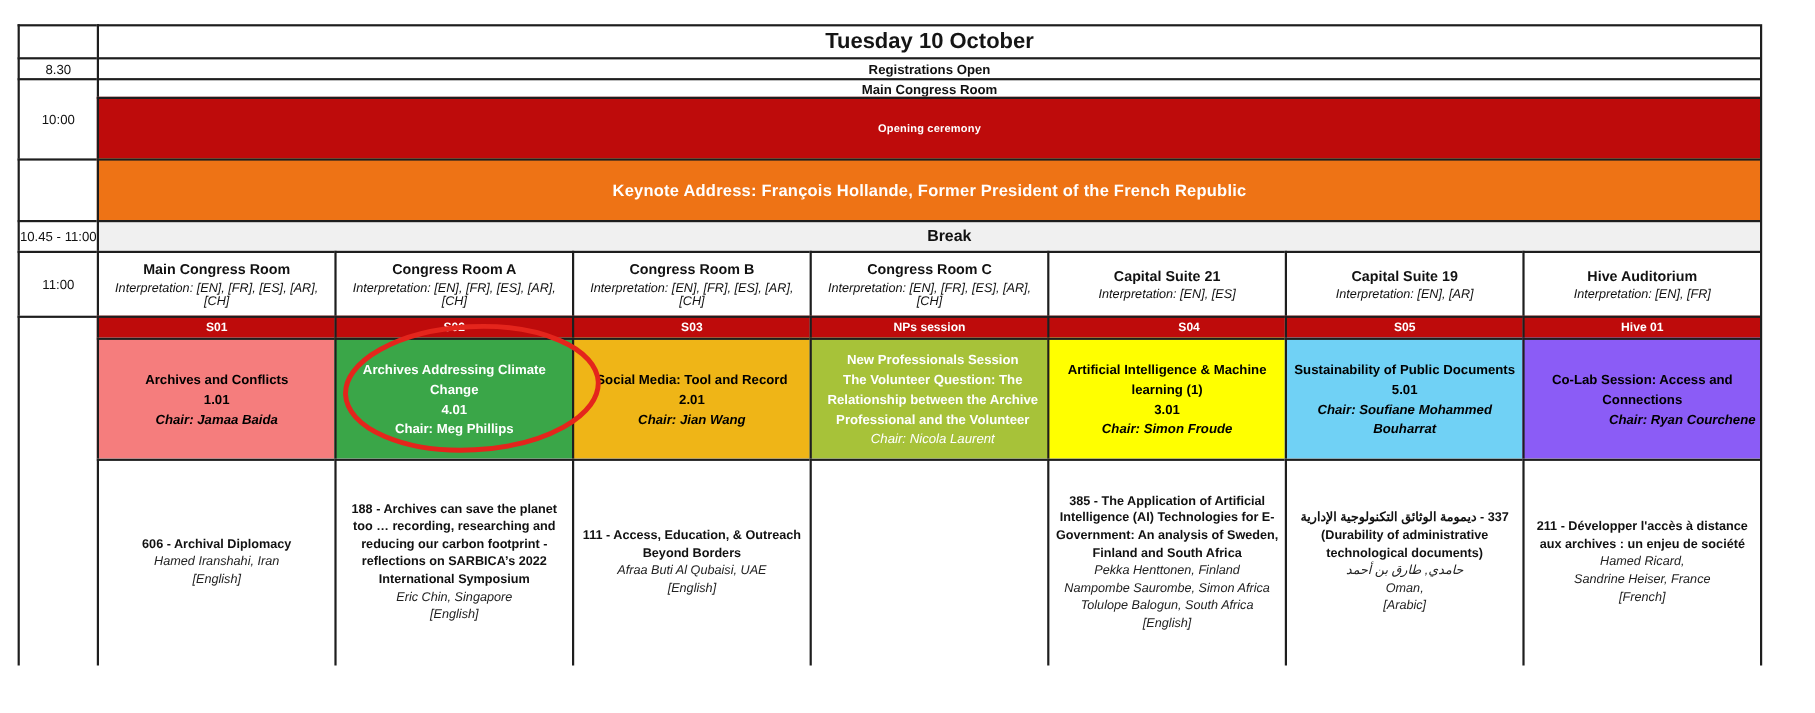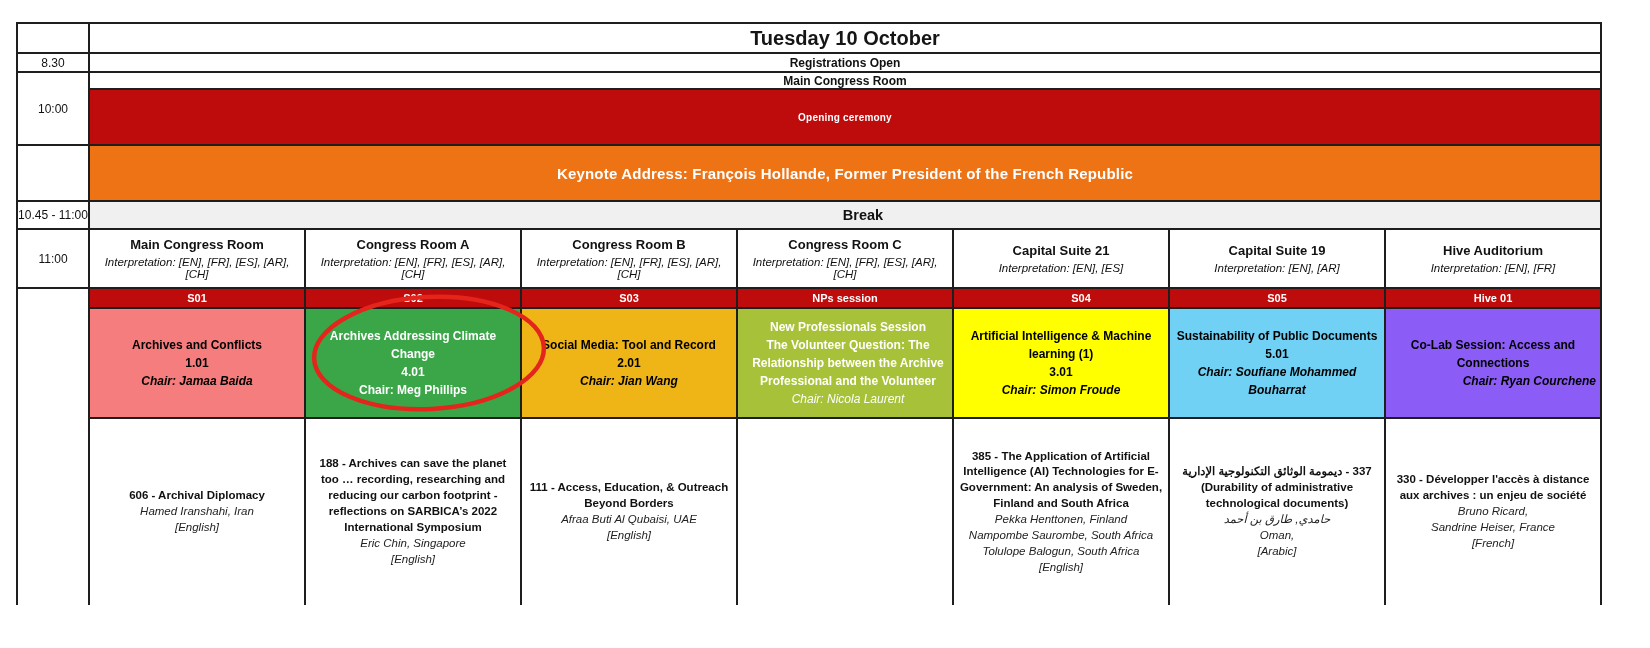--- a/index.html
+++ b/index.html
@@ -125,21 +125,21 @@
       </div>
       <div class="cell code-cell" style="grid-area: 8 / 6; background: rgb(190, 11, 11); padding-left: 40px;">S04</div>
       <div class="cell session-cell" style="grid-area: 9 / 6; background: rgb(255, 255, 0); color: rgb(0, 0, 0);">
         <div class="s-line">Artificial Intelligence &amp; Machine learning (1)</div>
         <div class="s-line">3.01</div>
         <div class="chair">Chair: Simon Froude</div>
       </div>
       <div class="cell paper-cell" style="grid-area: 10 / 6;">
         <div class="p-title">385 - The Application of Artificial Intelligence (AI) Technologies for E-Government: An analysis of Sweden, Finland and South Africa</div>
         <div class="p-author">Pekka Henttonen, Finland</div>
-        <div class="p-author">Nampombe Saurombe, South Africa</div>
+        <div class="p-author">Nampombe Saurombe, Simon Africa</div>
         <div class="p-author">Tolulope Balogun, South Africa</div>
         <div class="p-lang">[English]</div>
       </div>
       <div class="cell room-header" style="grid-area: 7 / 7;">
         <div class="room">Capital Suite 19</div>
         <div class="interp">Interpretation: [EN], [AR]</div>
       </div>
       <div class="cell code-cell" style="grid-area: 8 / 7; background: rgb(190, 11, 11);">S05</div>
       <div class="cell session-cell" style="grid-area: 9 / 7; background: rgb(112, 209, 245); color: rgb(0, 0, 0);">
         <div class="s-line">Sustainability of Public Documents</div>
@@ -156,22 +156,22 @@
       <div class="cell room-header" style="grid-area: 7 / 8;">
         <div class="room">Hive Auditorium</div>
         <div class="interp">Interpretation: [EN], [FR]</div>
       </div>
       <div class="cell code-cell" style="grid-area: 8 / 8; background: rgb(190, 11, 11);">Hive 01</div>
       <div class="cell session-cell" style="grid-area: 9 / 8; background: #8b5cf6; color: rgb(0, 0, 0); align-items: flex-end;">
         <div class="s-line">Co-Lab Session: Access and Connections</div>
         <div class="chair">Chair: Ryan Courchene</div>
       </div>
       <div class="cell paper-cell" style="grid-area: 10 / 8;">
-        <div class="p-title">330 - Développer l'accès à distance aux archives : un enjeu de société</div>
-        <div class="p-author">Bruno Ricard,</div>
+        <div class="p-title">211 - Développer l'accès à distance aux archives : un enjeu de société</div>
+        <div class="p-author">Hamed Ricard,</div>
         <div class="p-author">Sandrine Heiser, France</div>
         <div class="p-lang">[French]</div>
       </div>
     </div>
 
   <svg class="annot" width="250" height="136" viewBox="0 0 250 136">
     <ellipse cx="125" cy="68" rx="115" ry="56" fill="none" stroke="#E4251C" stroke-width="4.5" transform="rotate(-3 125 68)"></ellipse>
   </svg>
 </div>
 

